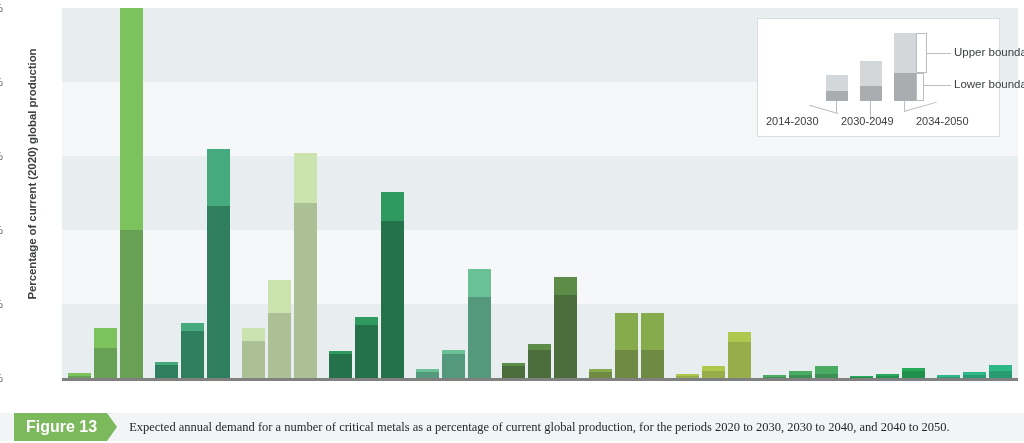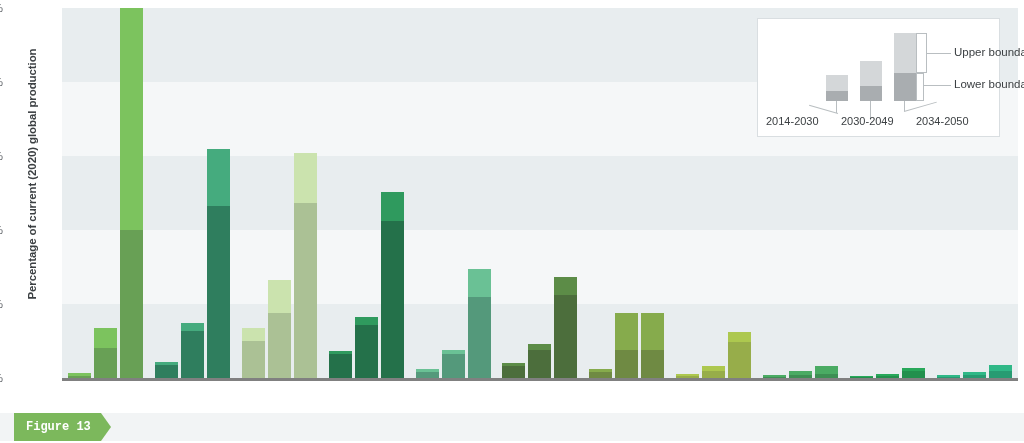--- a/index.html
+++ b/index.html
@@ -179,30 +179,29 @@
     top: 413px;
     width: 1024px;
     height: 28px;
     background: #f2f4f5;
     display: flex;
     align-items: center;
   }
   #figure-badge {
     background: #7cb85c;
     color: #ffffff;
-    font-size: 12px;
+    font-size: 16px;
     font-weight: bold;
     padding: 5px 10px 5px 12px;
     height: 28px;
     box-sizing: border-box;
     display: flex;
     align-items: center;
     position: relative;
     margin-left: 14px;
-    font-family: Liberation Mono, monospace;
   }
   #figure-badge::after {
     content: "";
     position: absolute;
     left: 100%;
     top: 0;
     border-top: 14px solid transparent;
     border-bottom: 14px solid transparent;
     border-left: 10px solid #7cb85c;
   }
@@ -433,15 +432,16 @@
 
       <div class="lg-period" style="left:8px; top:96px;">2014-2030</div>
       <div class="lg-period" style="left:83px; top:96px;">2030-2049</div>
       <div class="lg-period" style="left:158px; top:96px;">2034-2050</div>
     </div>
 
   </div>
 
   <div id="caption-bar">
     <div id="figure-badge">Figure 13</div>
+    <div id="caption-text">Expected annual demand for a number of critical metals as a percentage of current global production, for the periods 2020 to 2030, 2030 to 2040, and 2040 to 2050.</div>
   </div>
 
 </div>
 
 </body></html>

